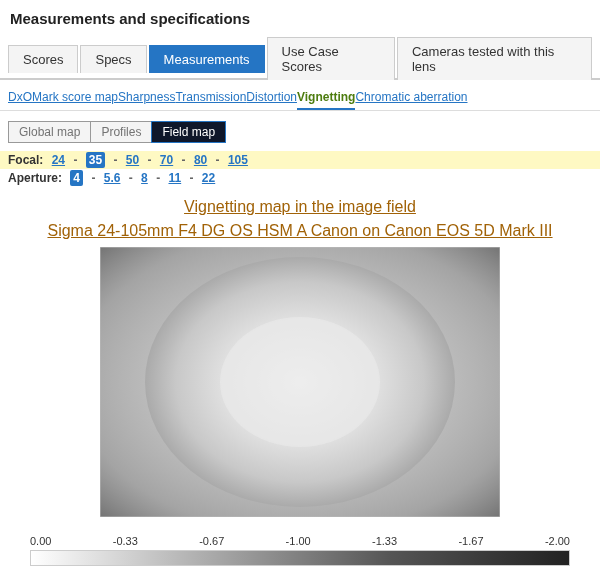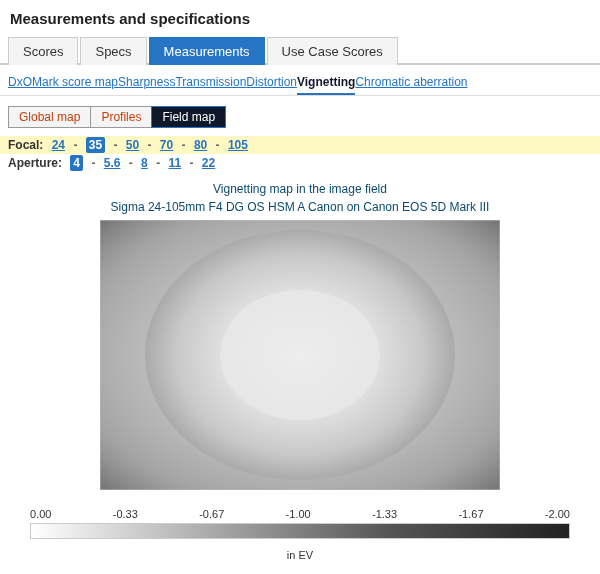--- a/index.html
+++ b/index.html
@@ -46,40 +46,40 @@
     }
     .sub-tab {
       padding: 4px 0;
       font-size: 12px;
       cursor: pointer;
       text-decoration: underline;
       color: #2575c4;
       border-bottom: 2px solid transparent;
     }
     .sub-tab.active {
-      color: #0f172a;
+      color: #4d7c0f;
       text-decoration: none;
       font-weight: bold;
       border-bottom: 2px solid #2575c4;
     }
 
     
     .map-tabs {
       display: flex;
       gap: 0;
       padding: 4px 8px;
       margin-bottom: 4px;
     }
     .map-tab {
       padding: 3px 10px;
       font-size: 12px;
       cursor: pointer;
       border: 1px solid #999;
       background: #f4f4f4;
-      color: #c2410c;
+      color: #737373;
       margin-right: -1px;
     }
     .map-tab.active {
       background: #0f172a;
       color: #fff;
       border-color: #2575c4;
       z-index: 1;
     }
 
     .param-row {
@@ -108,24 +108,25 @@
       color: #666;
       margin: 0 1px;
     }
 
     
     .chart-container {
       padding: 8px 10px;
       text-align: center;
     }
     .chart-title {
-      font-size: 12px;
-      color: #0c4a6e;
+      font-size: 16px;
+      color: #a16207;
       margin-bottom: 4px;
       line-height: 1.5;
+      text-decoration: underline;
     }
 
     .vignetting-canvas {
       display: block;
       margin: 0 auto;
       position: relative;
     }
 
     
     .legend-area {
@@ -159,20 +160,21 @@
 </head>
 <body>
 
 <div class="page-title">Measurements and specifications</div>
 
 <div class="top-tabs">
   <div class="top-tab">Scores</div>
   <div class="top-tab">Specs</div>
   <div class="top-tab active">Measurements</div>
   <div class="top-tab">Use Case Scores</div>
+  <div class="top-tab">Cameras tested with this lens</div>
 </div>
 
 <div class="sub-tabs">
   <div class="sub-tab">DxOMark score map</div>
   <div class="sub-tab">Sharpness</div>
   <div class="sub-tab">Transmission</div>
   <div class="sub-tab">Distortion</div>
   <div class="sub-tab active">Vignetting</div>
   <div class="sub-tab">Chromatic aberration</div>
 </div>

